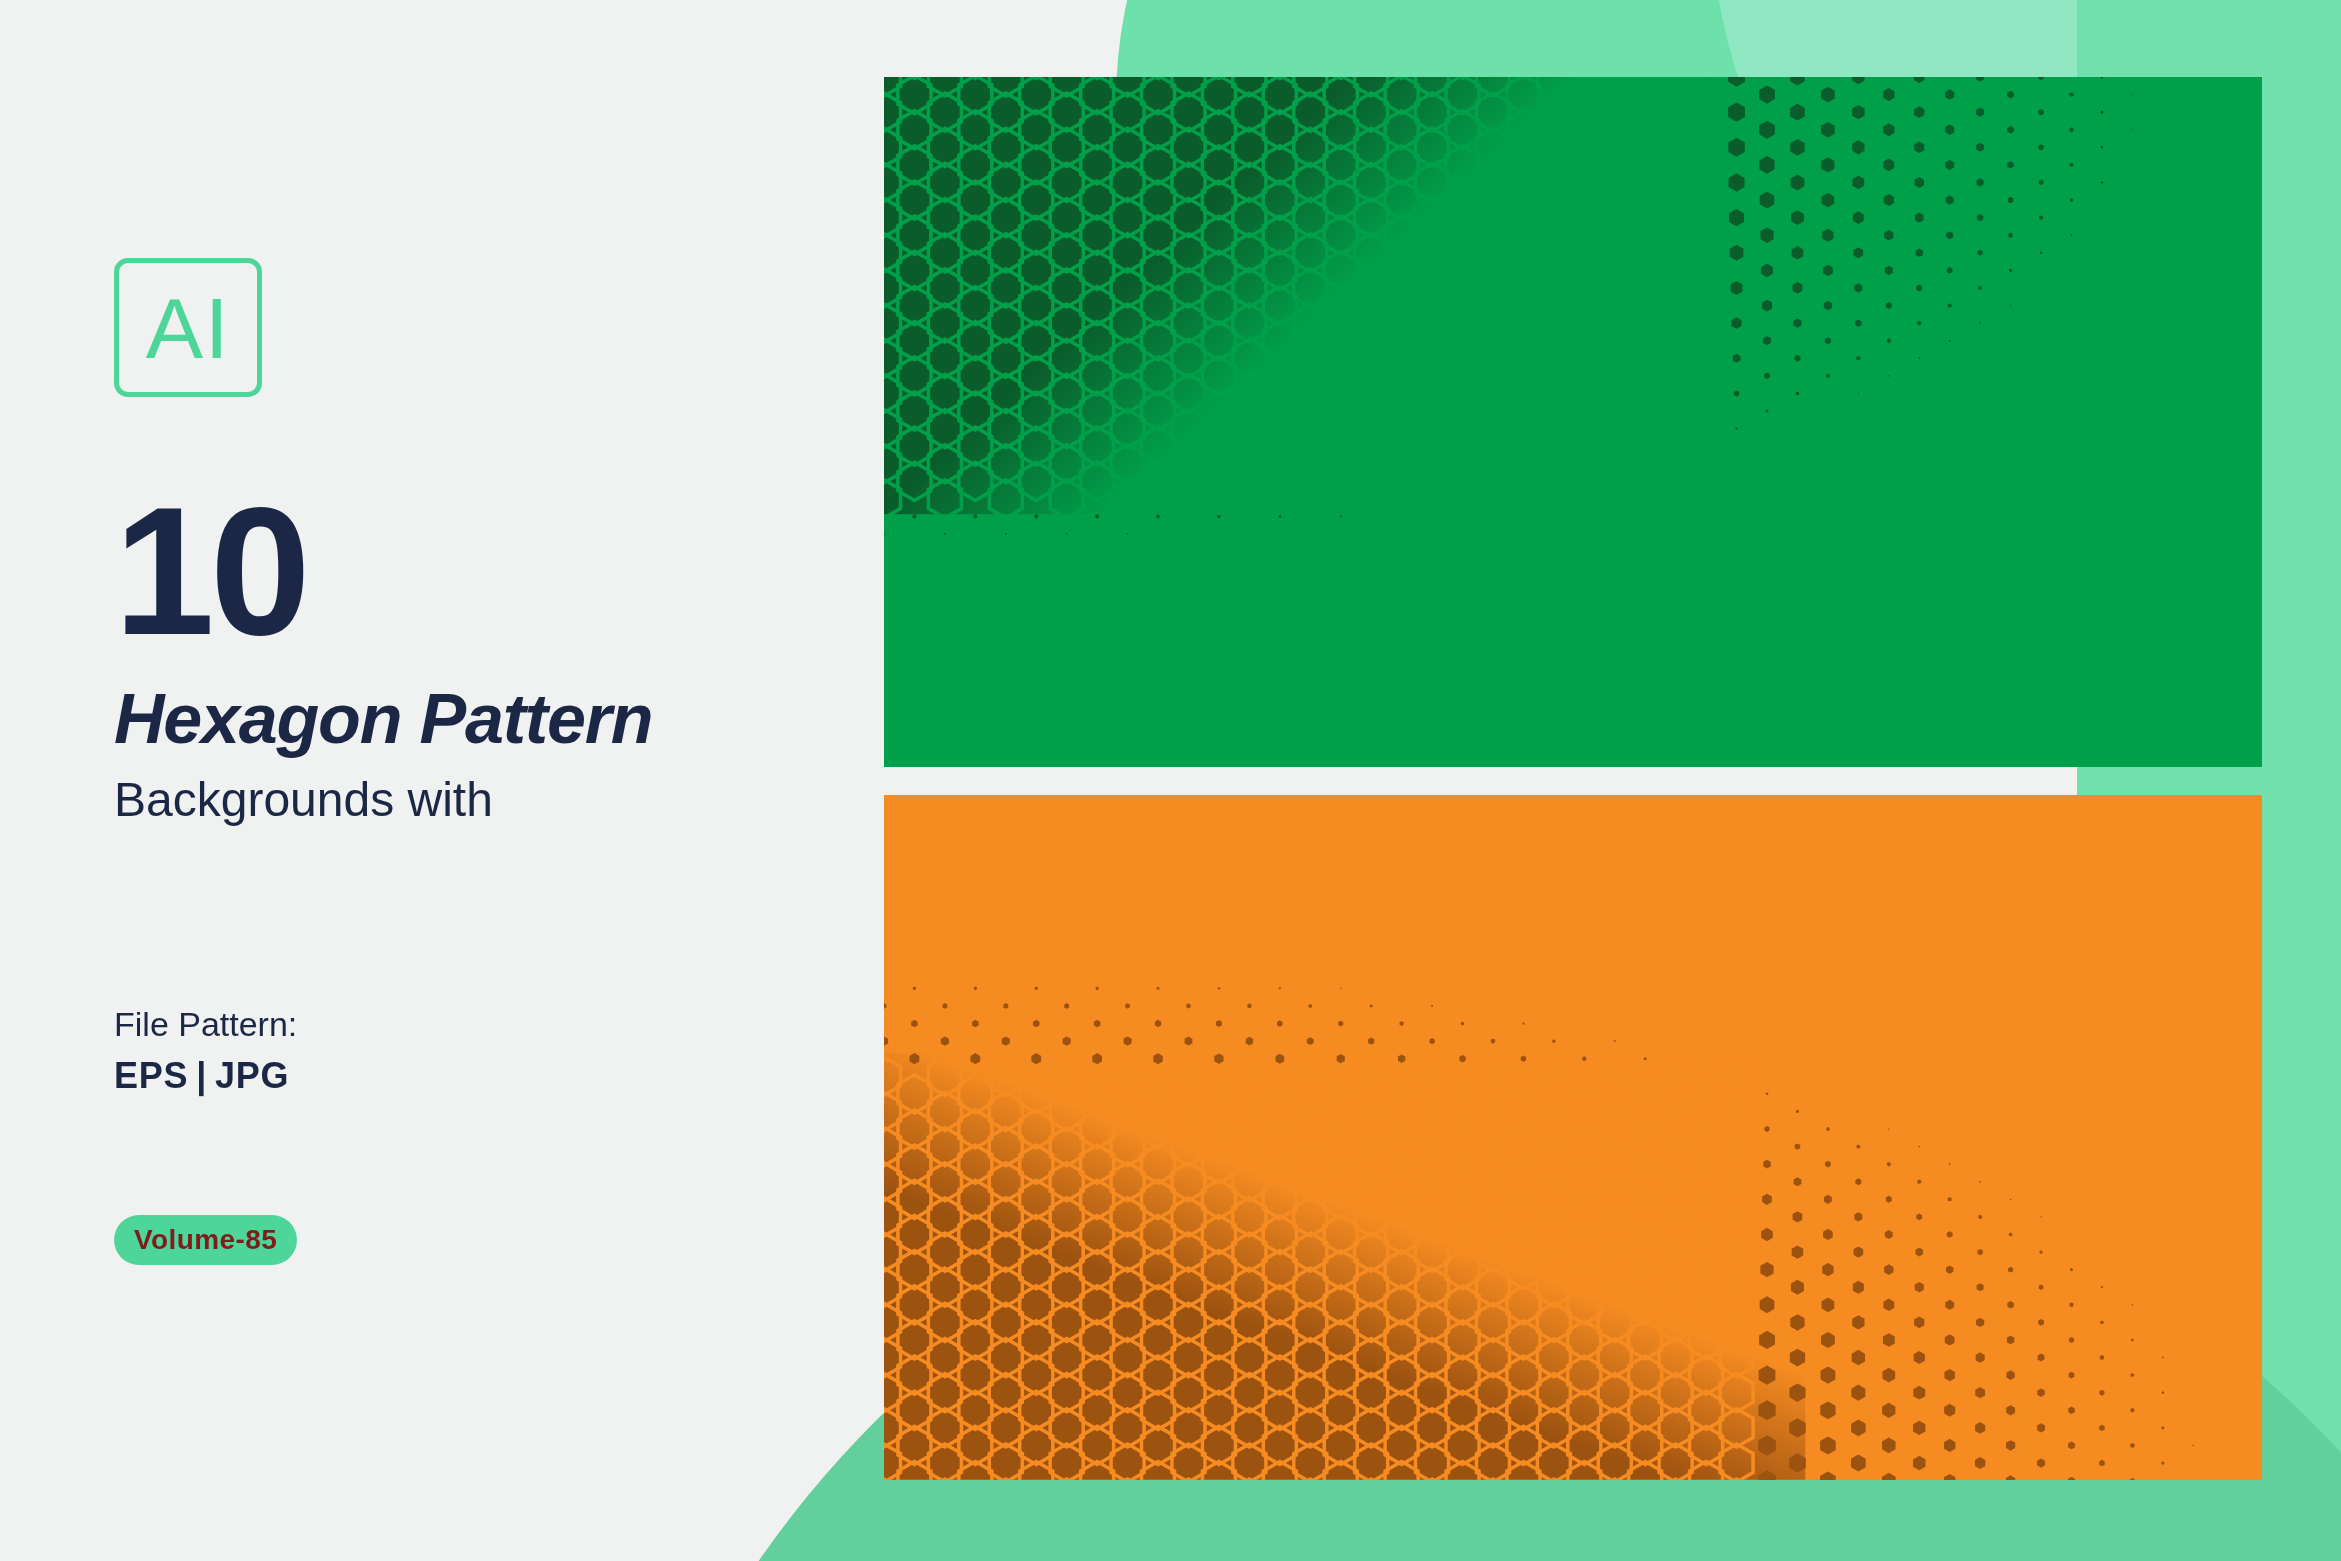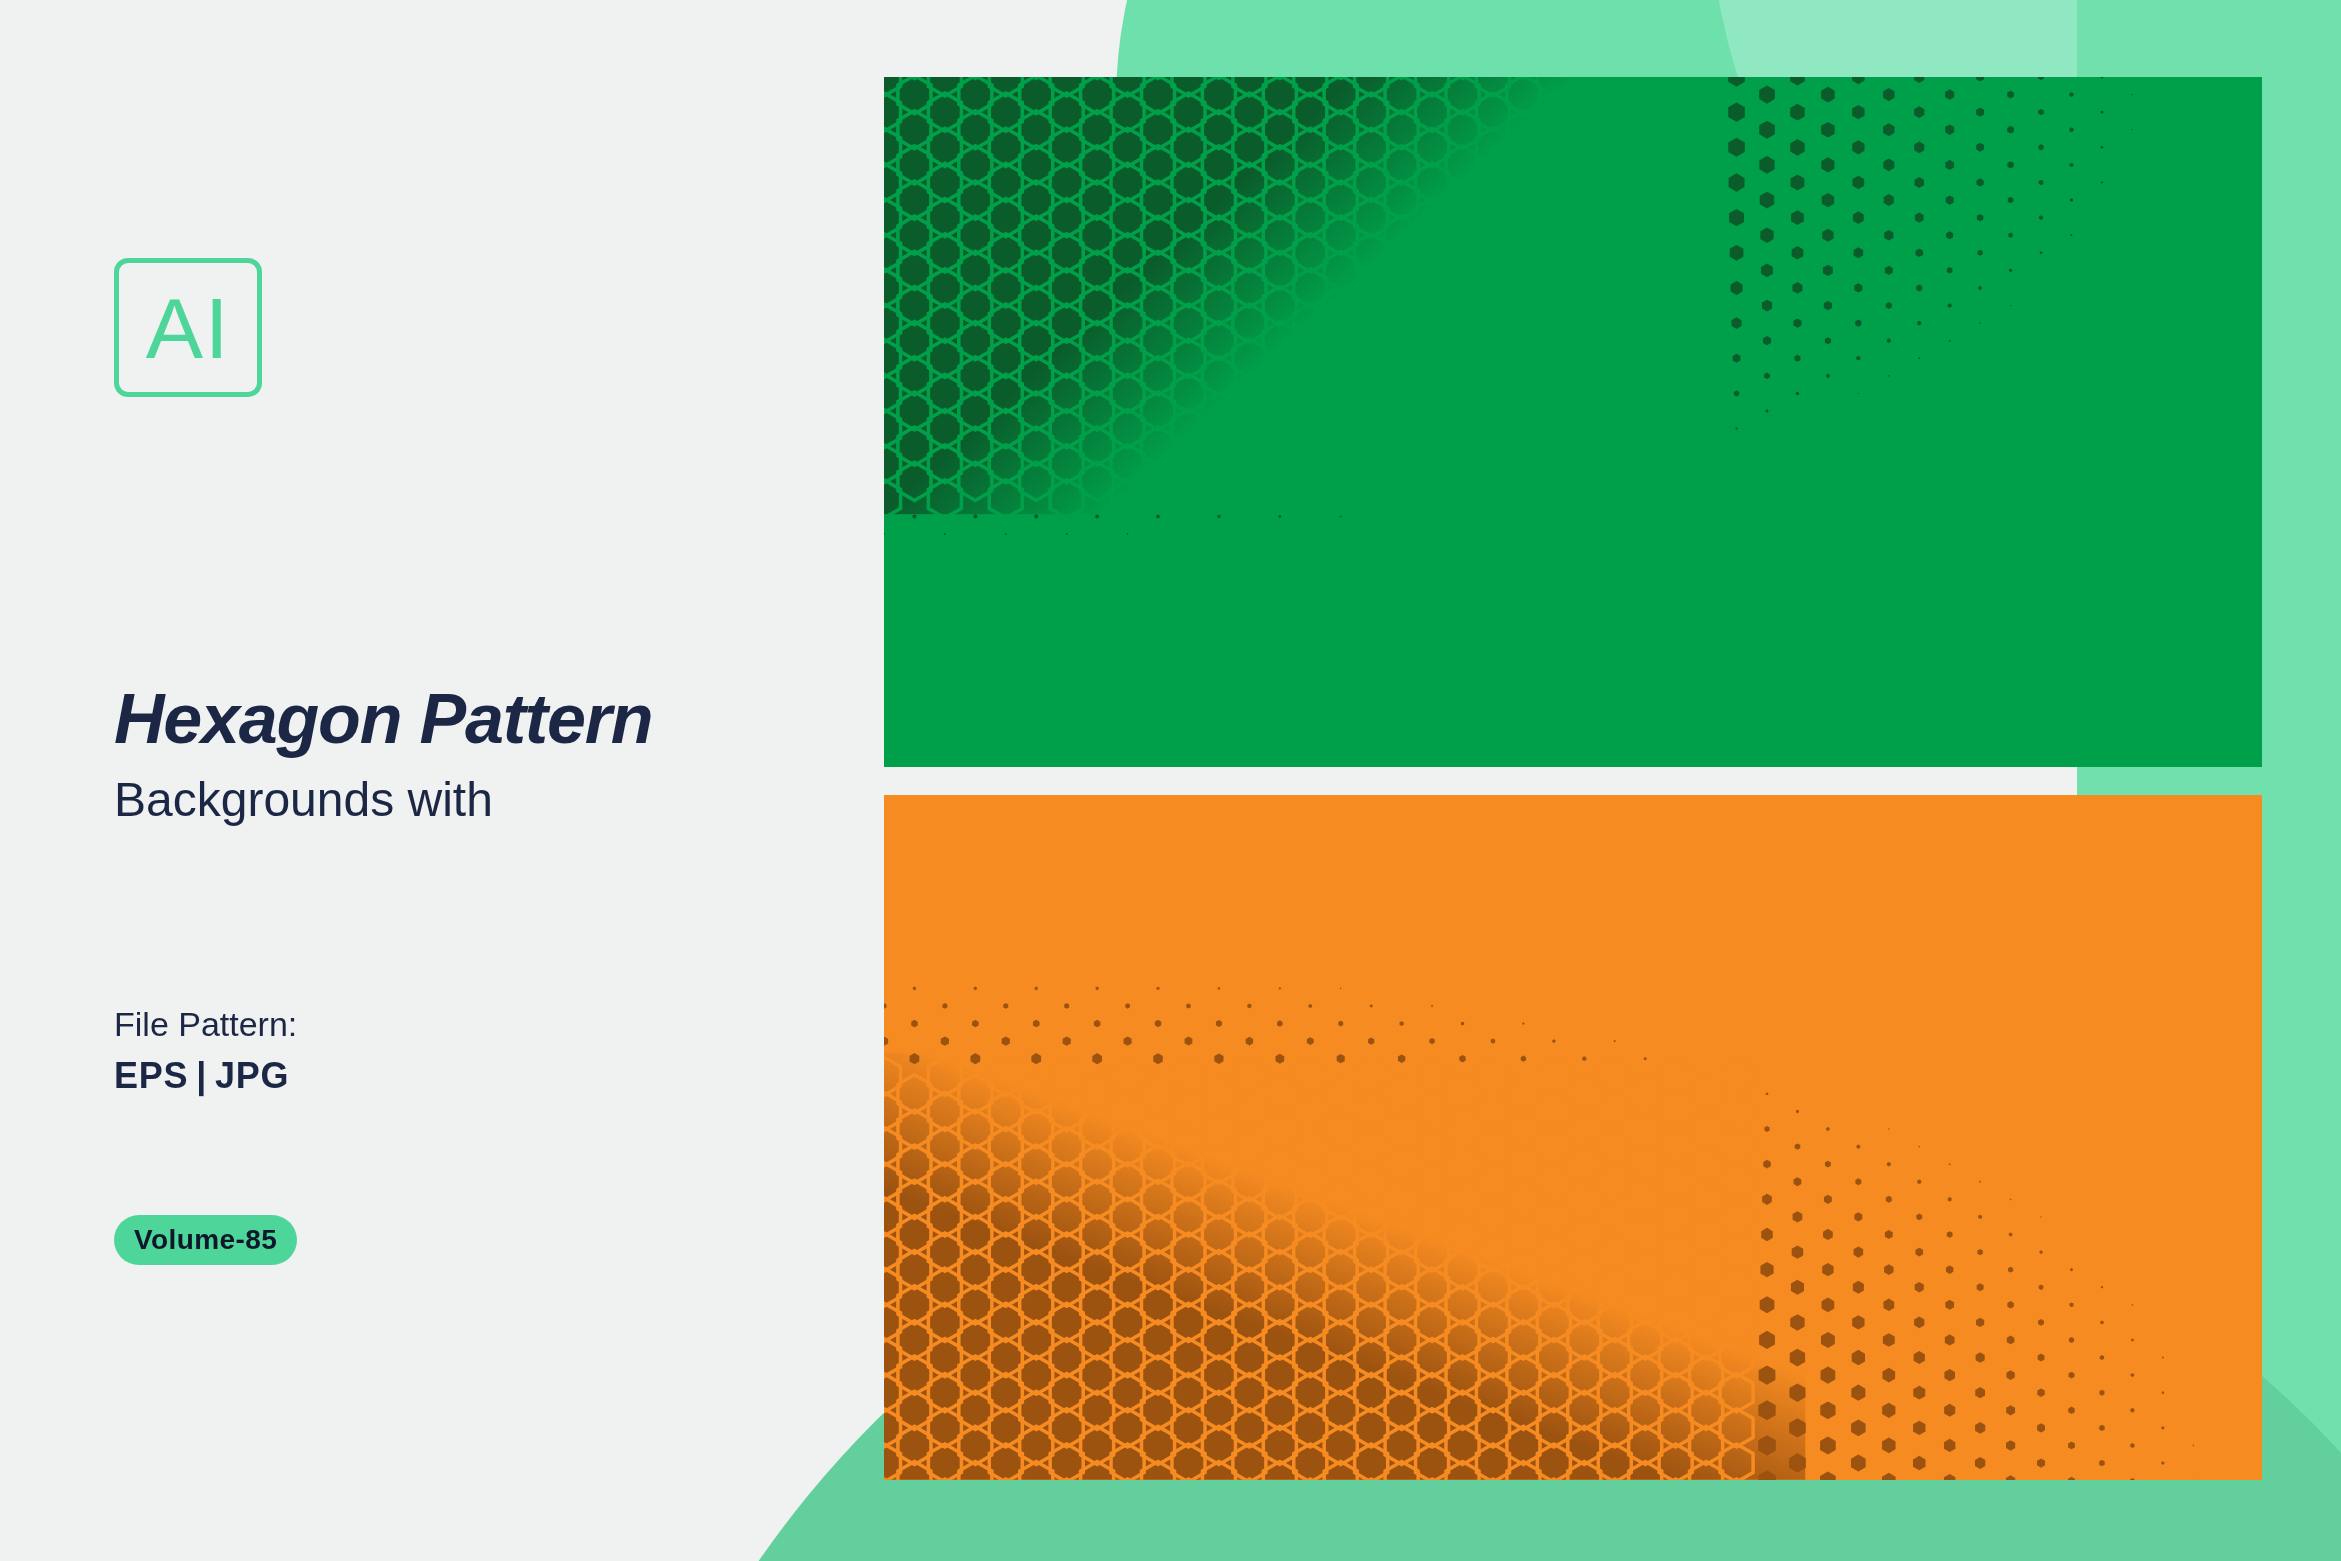--- a/index.html
+++ b/index.html
@@ -123,21 +123,21 @@
     left:0; top:1215px;
     height:50px;
     padding:0 20px;
     border-radius:26.5px;
     background:#4ed69a;
     display:flex; align-items:center; justify-content:center;
   }
   .volume-badge-text {
     font-size:28px;
     font-weight:bold;
-    color:#0f172a;
+    color:#7f1d1d;
     letter-spacing:0.4px;
   }
 
   
   .panel {
     position:absolute;
     overflow:hidden;
   }
   .panel-green {
     left:884px; top:77px;
@@ -160,20 +160,21 @@
   <div class="deco deco-blob-top-right"></div>
   <div class="deco deco-blob-right"></div>
   <div class="deco deco-blob-bottom"></div>
 
   <div class="left-col">
 
     <div class="ai-badge">
       <span class="ai-badge-text">AI</span>
     </div>
 
+    <div class="count">10</div>
 
     <div class="title">Hexagon Pattern</div>
 
     <div class="subtitle">
       <div>Backgrounds with</div>
     </div>
 
     <div class="formats-label">File Pattern:</div>
 
     <div class="formats-value">

